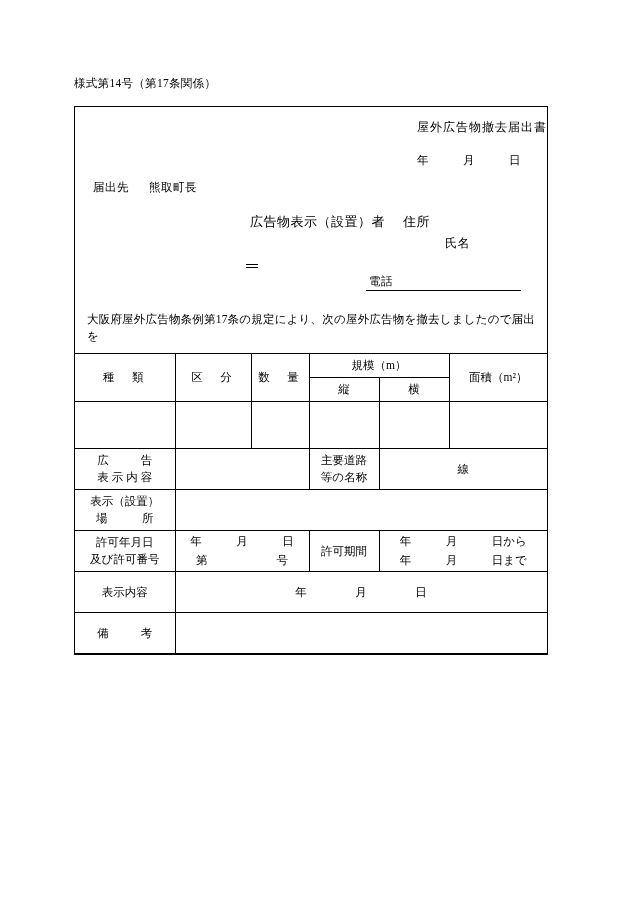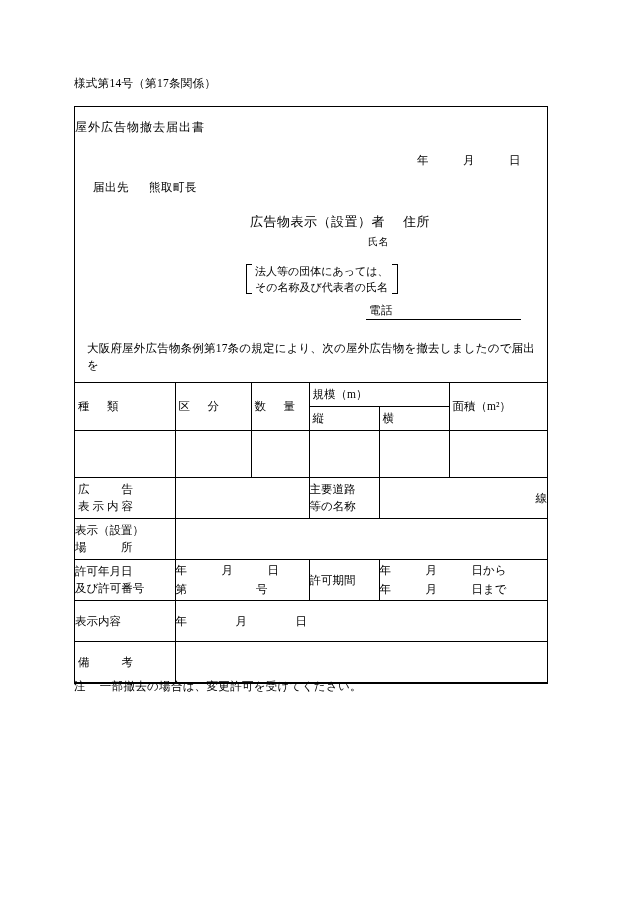--- a/index.html
+++ b/index.html
@@ -34,21 +34,21 @@
     top: 106px;
     width: 474px;
     border: 1px solid #000000;
     box-sizing: border-box;
   }
   .head-area {
     position: relative;
     padding: 0;
   }
   .doc-title {
-    text-align: left;
+    text-align: right;
     font-size: 12px;
     margin-top: 12px;
     letter-spacing: 1px;
   }
   .date-line {
     text-align: right;
     font-size: 11.5px;
     margin-top: 17px;
     padding-right: 26px;
     letter-spacing: 0.5px;
@@ -63,24 +63,25 @@
   .applicant-row {
     font-size: 13px;
     margin-top: 18px;
     padding-left: 175px;
     letter-spacing: 0.5px;
   }
   .applicant-row .lbl2 {
     margin-left: 18px;
   }
   .applicant-row2 {
-    font-size: 10px;
+    font-size: 12px;
     margin-top: 4px;
     padding-left: 175px;
     letter-spacing: 0.5px;
+    text-align: center;
   }
   .applicant-row2 .lbl2 {
     margin-left: 0;
   }
   .bracket-block {
     margin-top: 14px;
     padding-left: 168px;
     font-size: 11px;
     display: flex;
     align-items: stretch;
@@ -150,20 +151,21 @@
   table.grid {
     border-collapse: collapse;
     width: 100%;
     font-size: 11.5px;
     table-layout: fixed;
   }
   table.grid td {
     border: 1px solid #000000;
     padding: 0;
     vertical-align: middle;
+    text-align: center;
   }
   table.grid td.noleft { border-left: none; }
   table.grid td.noright { border-right: none; }
   table.grid td.notop { border-top: none; }
   .cell-pad { padding: 4px 3px; }
   .spaced3 { letter-spacing: 3px; padding-left: 3px; }
   .two-line { line-height: 17px; }
   .h-blank-1 { height: 46px; }
   .h-row { height: 40px; }
   .right-pad {
@@ -221,24 +223,20 @@
       </div>
 
       <div class="applicant-row2">
         <span class="sp" style="width:118px"></span><span class="lbl2">氏名</span>
       </div>
 
       <div class="bracket-block">
         <span class="brk">
             <span class="v"></span>
           </span>
-        <span class="brk-text">
-          <div>法人等の団体にあっては、</div>
-          <div>その名称及び代表者の氏名</div>
-        </span>
         <span class="brk right">
             <span class="v"></span>
           </span>
       </div>
 
       <div class="tel-line">
         <span class="tel-label">電話</span>
       </div>
 
       <div class="statement">
@@ -355,17 +353,14 @@
       <tr>
         <td class="h-row noleft">
           <div class="spaced3">備　　考</div>
         </td>
         <td class="h-row noright" colspan="5"></td>
       </tr>
     </tbody>
       </table>
   </div>
 
-  <div class="note">
-    <span class="n-lbl">注</span><span>一部撤去の場合は、変更許可を受けてください。</span>
-  </div>
 
 </div>
 
 </body></html>

